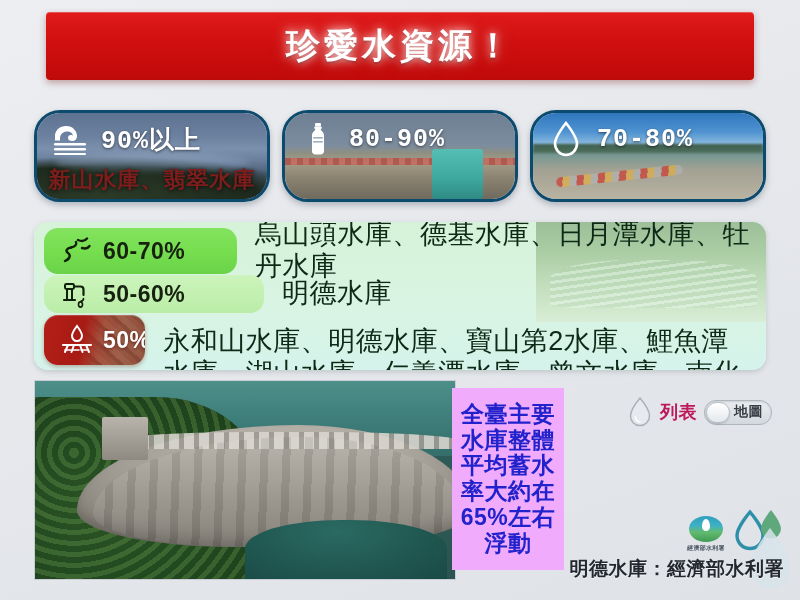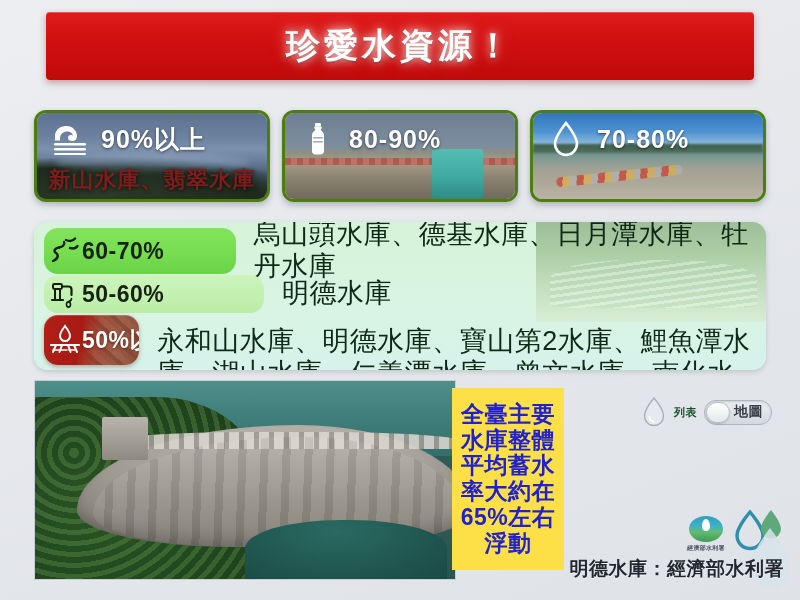--- a/index.html
+++ b/index.html
@@ -48,24 +48,25 @@
     left: 34px;
     top: 110px;
     width: 732px;
     height: 92px;
     display: flex;
     gap: 12px;
   }
   .photo-card {
     position: relative;
     flex: 1 1 0;
-    border-radius: 12px;
-    border: 3px solid #4d7c0f;
+    border-radius: 26px;
+    border: 3px solid #0c4a6e;
     overflow: hidden;
     box-shadow: 0 3px 6px rgba(70,80,95,0.35);
+    font-family: Liberation Mono, monospace;
   }
   .card-bg {
     position: absolute;
     inset: 0;
   }
   
   .bg-lake {
     background:
       radial-gradient(ellipse 120% 60% at 30% 95%, #2c3b28 0%, #1e2a1d 55%, rgba(30,40,30,0) 75%),
       linear-gradient(180deg, #5d7290 0%, #6d82a0 28%, #7b90ad 42%, #6a7f9c 55%, #4d6078 70%, #36455a 100%);
@@ -197,21 +198,22 @@
 
   .row {
     position: absolute;
     display: flex;
     align-items: center;
   }
   .row-pill {
     position: relative;
     display: flex;
     align-items: center;
-    padding-left: 4px;
+    gap: 9px;
+    padding-left: 16px;
     box-sizing: border-box;
     border-radius: 14px;
     overflow: hidden;
   }
   .pill-green-1 {
     background: linear-gradient(180deg, #84e35f 0%, #76de4f 50%, #6ad348 100%);
   }
   .pill-green-2 {
     background: linear-gradient(180deg, #ccf4bc 0%, #c2f0b0 60%, #b9eda6 100%);
   }
@@ -339,21 +341,21 @@
     background: radial-gradient(ellipse at 45% 20%, #2a6a62 0%, #205650 60%, #1a4a45 100%);
     border-radius: 48% 48% 0 0;
   }
 
   .blue-note {
     position: absolute;
     left: 452px;
     top: 388px;
     width: 112px;
     height: 182px;
-    background: #fde047;
+    background: #f0abfc;
     display: flex;
     align-items: center;
     justify-content: center;
     padding: 2px 4px;
     box-sizing: border-box;
   }
   .blue-note-text {
     color: #2222cc;
     font-size: 23px;
     font-weight: bold;
@@ -380,23 +382,23 @@
     display: flex;
     align-items: center;
     gap: 7px;
   }
   .toggle-drop {
     width: 26px;
     height: 32px;
     flex: 0 0 auto;
   }
   .toggle-label {
-    font-size: 11px;
-    font-weight: bold;
-    color: #14532d;
+    font-size: 18px;
+    font-weight: bold;
+    color: #be185d;
     letter-spacing: 0.5px;
   }
   .toggle-switch {
     position: relative;
     width: 66px;
     height: 23px;
     border-radius: 12px;
     background: linear-gradient(180deg, #e9ecef 0%, #dfe3e8 55%, #d3d8de 100%);
     border: 1px solid #aeb5bd;
     box-shadow: inset 0 1px 2px rgba(0,0,0,0.12);

